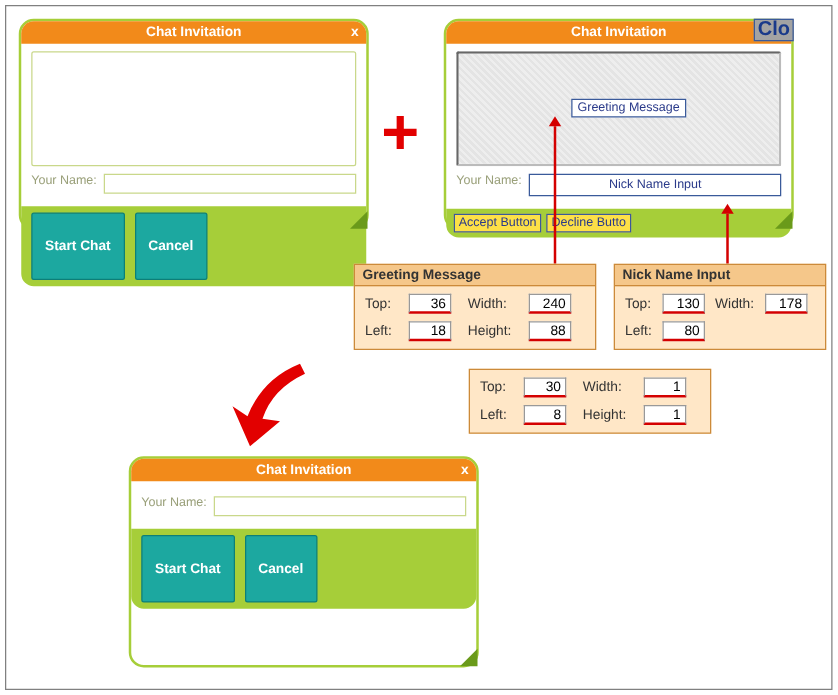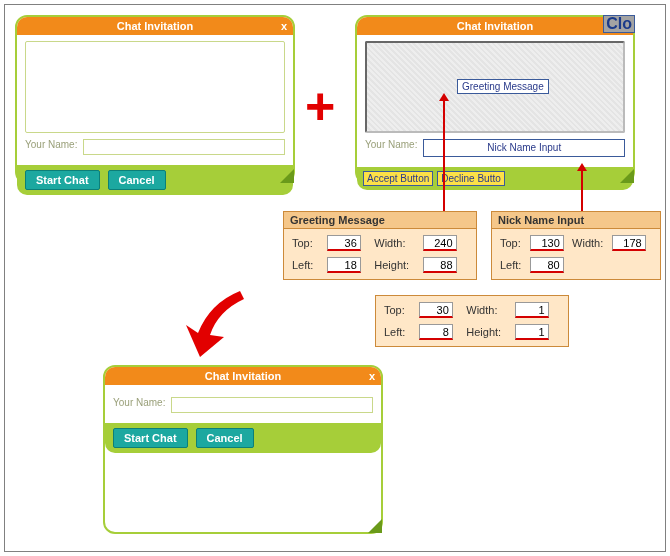--- a/index.html
+++ b/index.html
@@ -124,21 +124,21 @@
     border-bottom-right-radius: 10px;
     display: flex;
     gap: 8px;
   }
   .chat-win .btn {
     background: #1ca8a0;
     color: #fff;
     font-weight: bold;
     font-size: 11px;
     border: 1px solid #0c7f78;
-    padding: 2px 10px;
+    padding: 19px 10px;
     cursor: pointer;
     border-radius: 2px;
     line-height: 14px;
   }
   .chat-win.design .btn-row {
     background: #a6ce39;
     padding: 4px 6px;
     gap: 4px;
   }
   .chat-win.design .dbtn {

